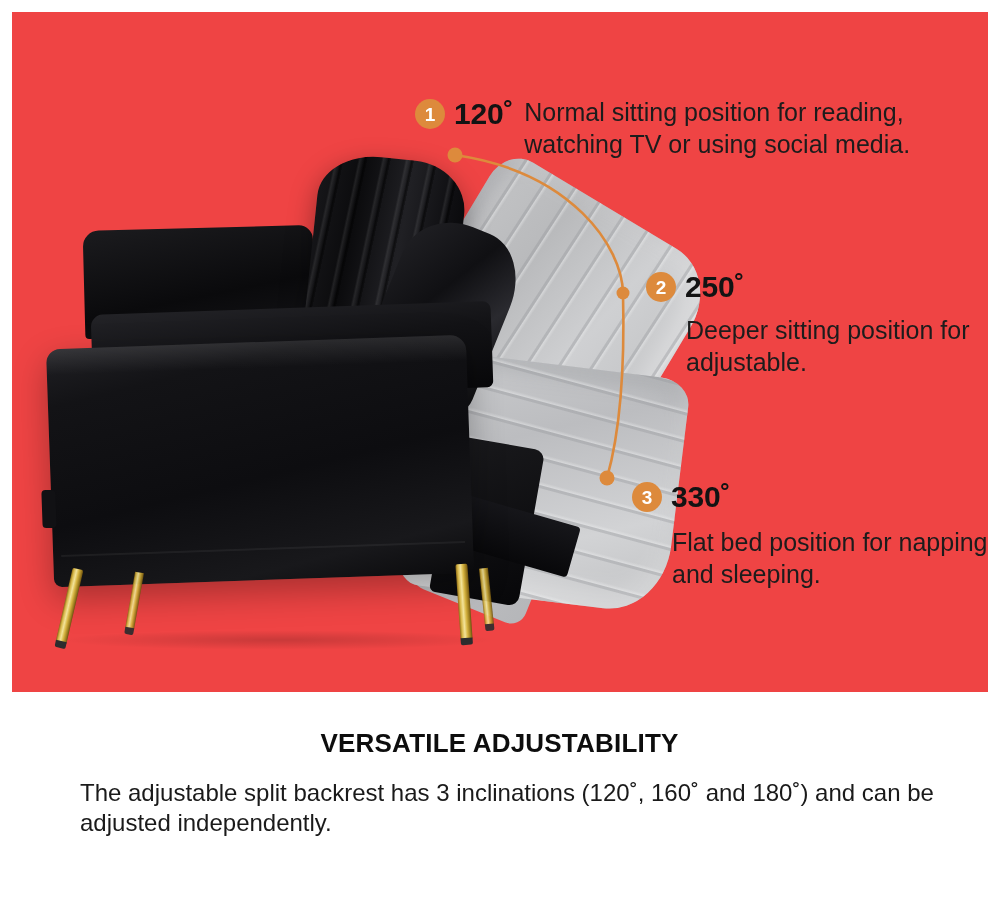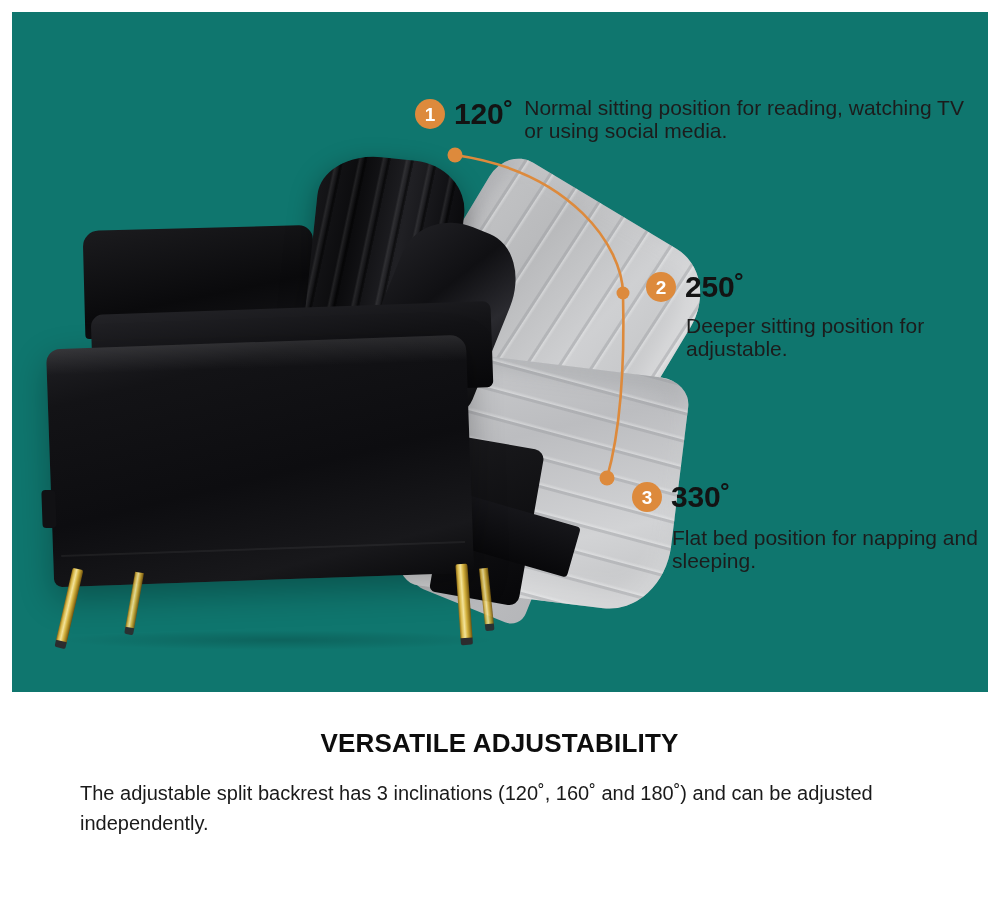--- a/index.html
+++ b/index.html
@@ -9,21 +9,21 @@
     background:#ffffff;
     font-family:"Liberation Sans","DejaVu Sans",sans-serif;
     -webkit-font-smoothing:antialiased;
     overflow:hidden;
   }
   .page{position:relative;width:1000px;height:917px;}
 
   
   .hero{
     position:absolute;left:12px;top:12px;width:976px;height:680px;
-    background:#0f766e;overflow:hidden;
+    background:#ef4444;overflow:hidden;
   }
 
   
   .sofa{position:absolute;left:0;top:0;width:976px;height:680px;}
 
   
   .ghost{position:absolute;}
   .ghost-160{
     left:400px;top:178px;width:250px;height:300px;
     background:linear-gradient(100deg,#c3c4c6 0%,#b9babc 30%,#cfd0d2 62%,#c0c1c3 100%);
@@ -164,21 +164,21 @@
     font-size:19px;font-weight:bold;line-height:1;
     vertical-align:middle;
   }
   .angle{
     display:inline-block;vertical-align:middle;
     margin-left:9px;
     font-size:30px;font-weight:bold;color:#131313;
     letter-spacing:-.2px;
   }
   .desc{
-    font-size:21px;color:#1c1c1c;line-height:23px;
+    font-size:25px;color:#1c1c1c;line-height:32px;
     font-weight:400;
   }
 
   .c1{left:403px;top:83px;}
   .c1 .row{display:flex;align-items:flex-start;}
   .c1 .head{white-space:nowrap;padding-top:2px;}
   .c1 .desc{margin-left:11px;padding-top:1px;}
 
   .c2{left:634px;top:258px;}
   .c2 .desc{margin-top:10px;margin-left:40px;}
@@ -188,21 +188,21 @@
 
   
   .caption-title{
     position:absolute;left:0;top:728px;width:999px;
     text-align:center;
     font-size:26px;font-weight:bold;color:#0d0d0d;
     letter-spacing:.2px;
   }
   .caption-body{
     position:absolute;left:80px;top:778px;width:860px;
-    font-size:20px;line-height:30px;color:#1a1a1a;font-weight:400;
+    font-size:24px;line-height:30px;color:#1a1a1a;font-weight:400;
   }
 </style>
 </head>
 <body>
 
 <div class="page">
 
   <div class="hero">
 
     <div class="sofa">

